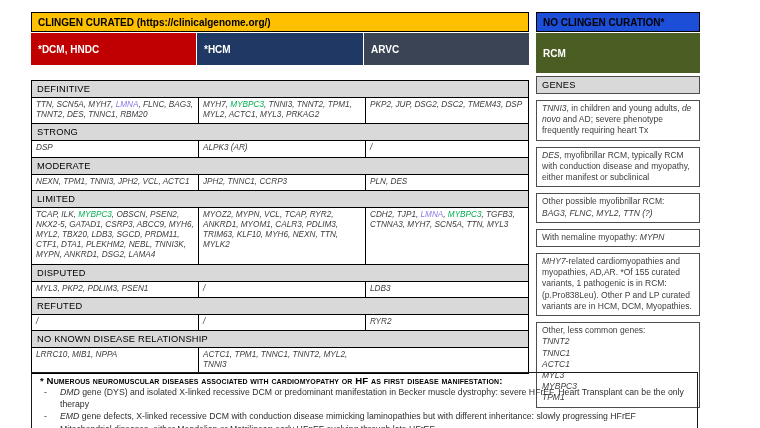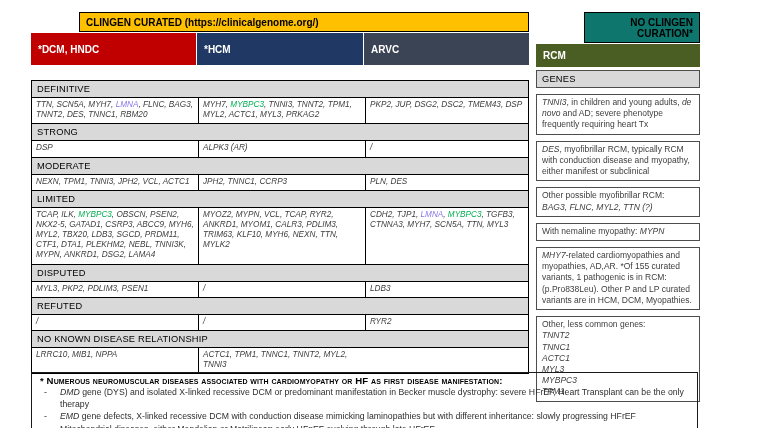--- a/index.html
+++ b/index.html
@@ -2,24 +2,24 @@
 <html><head>
 <meta charset="utf-8">
 <style>
   html,body{margin:0;padding:0;background:#fff;}
   body{width:760px;height:428px;position:relative;font-family:"Liberation Sans",sans-serif;color:#000;overflow:hidden;}
   .main{position:absolute;left:31px;top:12px;display:flex;gap:7px;}
   .ltable{width:498px;}
   .rcol{width:164px;}
 
   
-  .hdr-yellow{border:1px solid #000;font-weight:bold;font-size:10px;padding:4px 6px 3px;box-sizing:border-box;margin-left:48px;}
+  .hdr-yellow{border:1px solid #000;font-weight:bold;font-size:10px;padding:4px 6px 3px;box-sizing:border-box;}
   .band{display:grid;grid-template-columns:165px 166px 165px;gap:1px;margin-top:1px;}
   .band .bcell{height:28px;display:flex;align-items:center;padding:16px 7px;color:#fff;font-weight:bold;font-size:10px;box-sizing:border-box;}
-  .rband{height:23px;display:flex;align-items:center;padding:0 7px;color:#fff;font-weight:bold;font-size:10px;box-sizing:border-box;margin-top:1px;}
+  .rband{height:40px;display:flex;align-items:center;padding:0 7px;color:#fff;font-weight:bold;font-size:10px;box-sizing:border-box;margin-top:1px;}
 
   
   .rows{margin-top:15px;border:1.5px solid #000;}
   .category-bar{background:#D9D9D9;font-size:9.3px;padding:3px 5px;letter-spacing:.2px;border-top:1px solid #000;}
   .rows .category-bar:first-child{border-top:none;}
   .cells{display:grid;grid-template-columns:166px 167px 1fr;border-top:1px solid #000;}
   .cell{padding:2px 4px 3px;font-size:8.2px;line-height:1.24;font-style:italic;color:#3d3d3d;box-sizing:border-box;min-height:15px;}
   .cell + .cell{border-left:1px solid #000;}
 
   
@@ -91,21 +91,21 @@
         </div>
         <div class="category-bar">NO KNOWN DISEASE RELATIONSHIP</div>
         <div class="cells">
           <div class="cell"><span>LRRC10, MIB1, NPPA</span></div>
           <div class="cell"><span>ACTC1, TPM1, TNNC1, TNNT2, MYL2, TNNI3</span></div>
         </div>
       </div>
   </div>
 
   <div class="rcol">
-    <div class="hdr-yellow" style="background: #0f766e; text-align: right;">
+    <div class="hdr-yellow" style="background: #1d4ed8;">
       <span>NO CLINGEN CURATION*</span>
     </div>
     <div class="rband" style="background: rgb(74, 93, 35);">
       <span>RCM</span>
     </div>
     <div class="genes-bar">
       <span>GENES</span>
     </div>
     <div>
         <div class="rblock"><span style="font-style: italic;">TNNI3</span><span>, in children and young adults, </span><span style="font-style: italic;">de novo</span><span> and AD; severe phenotype frequently requiring heart Tx</span></div>

